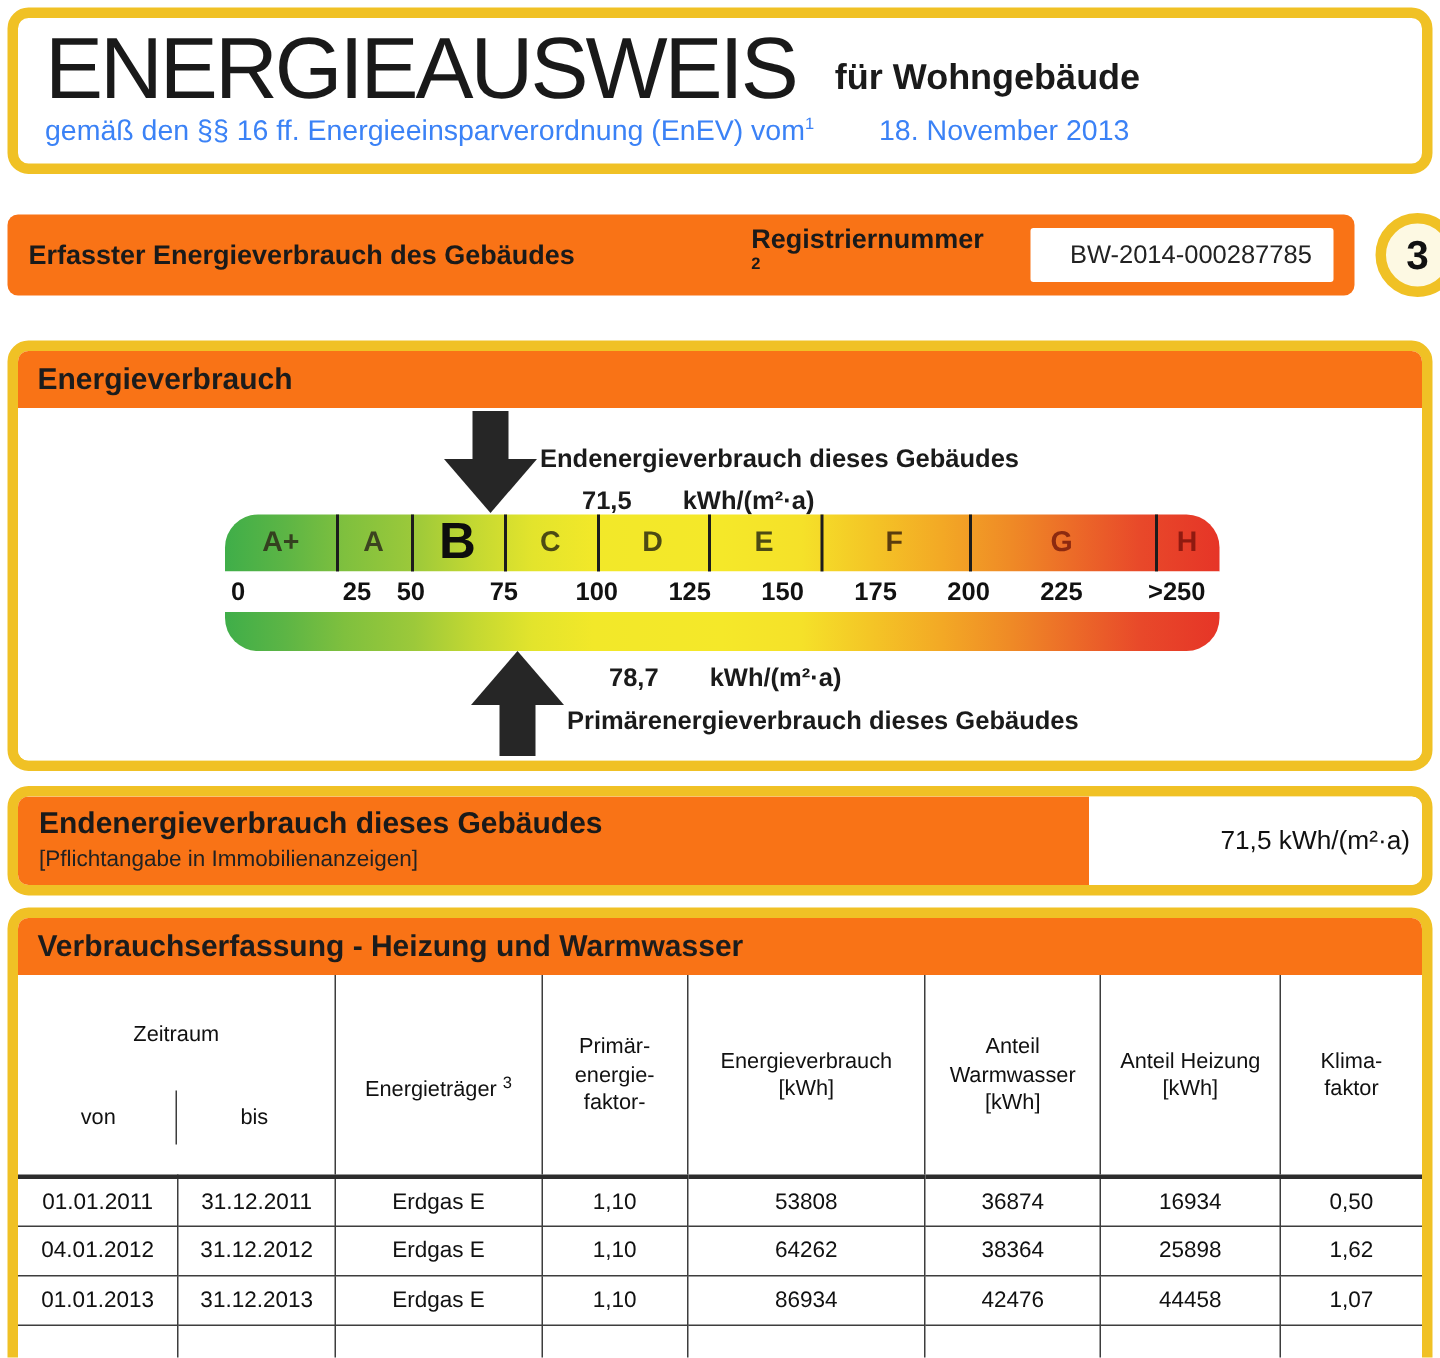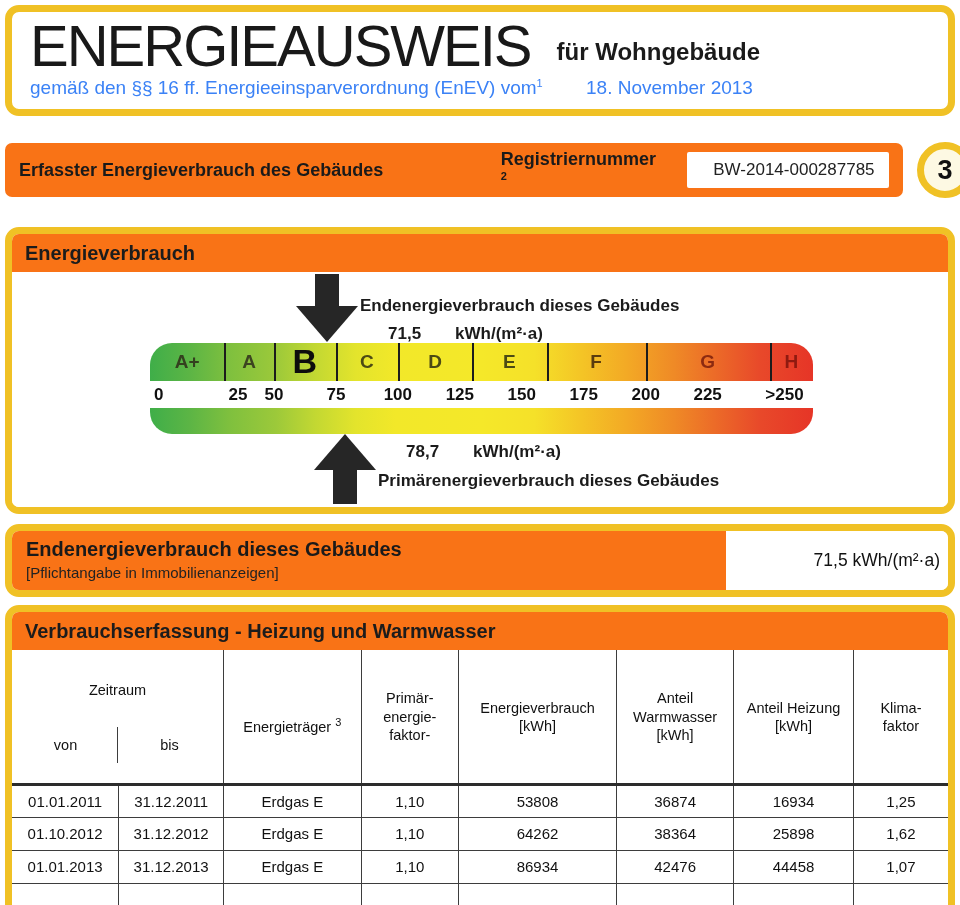--- a/index.html
+++ b/index.html
@@ -295,24 +295,24 @@
       </thead>
       <tbody id="consumption-body">
           <tr class="data">
             <td class="row-cell">01.01.2011</td>
             <td class="row-cell">31.12.2011</td>
             <td class="row-cell">Erdgas E</td>
             <td class="row-cell">1,10</td>
             <td class="row-cell">53808</td>
             <td class="row-cell">36874</td>
             <td class="row-cell">16934</td>
-            <td class="row-cell">1,25</td>
+            <td class="row-cell">0,50</td>
           </tr>
           <tr class="data">
-            <td class="row-cell">01.10.2012</td>
+            <td class="row-cell">04.01.2012</td>
             <td class="row-cell">31.12.2012</td>
             <td class="row-cell">Erdgas E</td>
             <td class="row-cell">1,10</td>
             <td class="row-cell">64262</td>
             <td class="row-cell">38364</td>
             <td class="row-cell">25898</td>
             <td class="row-cell">1,62</td>
           </tr>
           <tr class="data">
             <td class="row-cell">01.01.2013</td>

